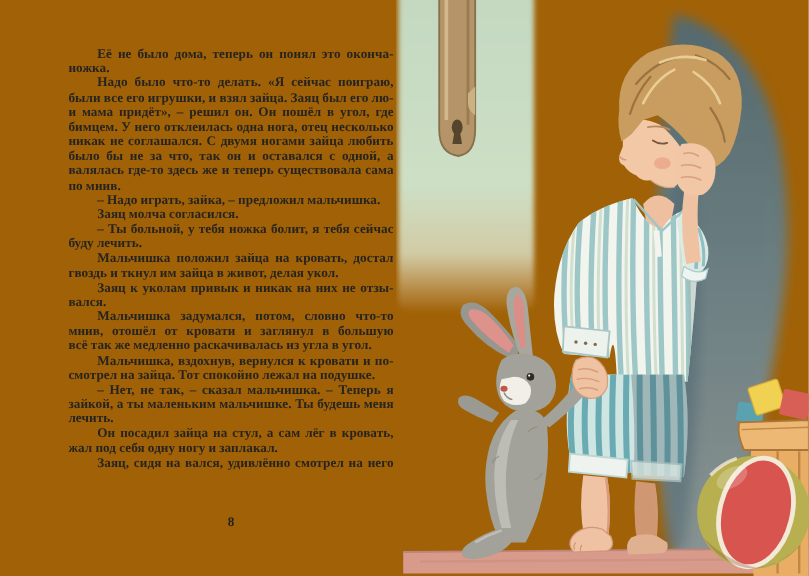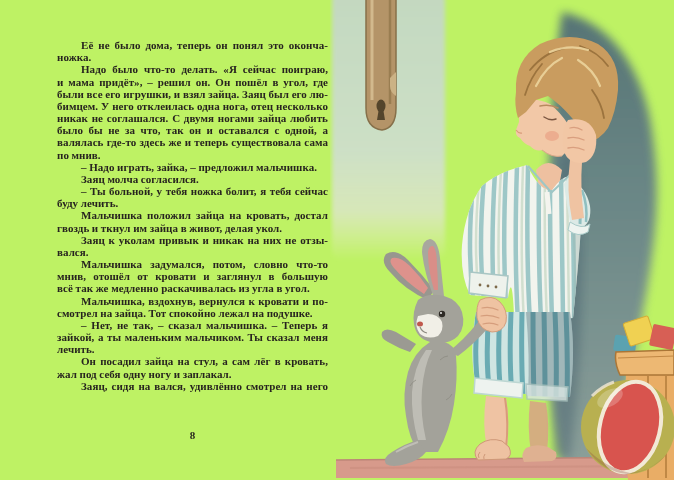--- a/index.html
+++ b/index.html
@@ -4,21 +4,21 @@
 <style>
   html, body { margin: 0; padding: 0; overflow: hidden; }
   body {
     width: 674px; height: 480px;
     background: #ffffff;
     font-family: "Liberation Serif", serif;
   }
   .spread {
     position: relative;
     width: 674px; height: 480px;
-    background: #bef264;
+    background: #a16207;
     overflow: hidden;
   }
   
   .text-column {
     position: absolute;
     left: 57px; top: 39px;
     width: 271px;
     color: #27241f;
     font-size: 11px;
     font-weight: 600;
@@ -53,42 +53,42 @@
 </head>
 <body>
 
 <div class="spread">
 
   <div>
     <div class="text-column" id="text-column">
         <div class="line first">Её не было дома, теперь он понял это оконча-</div>
         <div class="line last">ножка.</div>
         <div class="line first">Надо было что-то делать. «Я сейчас поиграю,</div>
+        <div class="line">были все его игрушки, и взял зайца. Заяц был его лю-</div>
         <div class="line">и мама придёт», – решил он. Он пошёл в угол, где</div>
-        <div class="line">были все его игрушки, и взял зайца. Заяц был его лю-</div>
         <div class="line">бимцем. У него отклеилась одна нога, отец несколько</div>
         <div class="line">никак не соглашался. С двумя ногами зайца любить</div>
         <div class="line">было бы не за что, так он и оставался с одной, а вторая</div>
         <div class="line">валялась где-то здесь же и теперь существовала сама</div>
         <div class="line last">по мнив.</div>
         <div class="line first last">– Надо играть, зайка, – предложил мальчишка.</div>
         <div class="line first last">Заяц молча согласился.</div>
         <div class="line first">– Ты больной, у тебя ножка болит, я тебя сейчас</div>
         <div class="line last">буду лечить.</div>
         <div class="line first">Мальчишка положил зайца на кровать, достал</div>
         <div class="line last">гвоздь и ткнул им зайца в живот, делая укол.</div>
         <div class="line first">Заяц к уколам привык и никак на них не отзы-</div>
         <div class="line last">вался.</div>
         <div class="line first">Мальчишка задумался, потом, словно что-то вспо-</div>
         <div class="line">мнив, отошёл от кровати и заглянул в большую комна-</div>
         <div class="line last">всё так же медленно раскачивалась из угла в угол.</div>
         <div class="line first">Мальчишка, вздохнув, вернулся к кровати и по-</div>
         <div class="line last">смотрел на зайца. Тот спокойно лежал на подушке.</div>
         <div class="line first">– Нет, не так, – сказал мальчишка. – Теперь я буду</div>
-        <div class="line">зайкой, а ты маленьким мальчиком. Ты сказал меня</div>
+        <div class="line">зайкой, а ты маленьким мальчишке. Ты будешь меня</div>
         <div class="line last">лечить.</div>
         <div class="line first">Он посадил зайца на стул, а сам лёг в кровать, под-</div>
         <div class="line last">жал под себя одну ногу и заплакал.</div>
         <div class="line first">Заяц, сидя на вался, удивлённо смотрел на него</div>
       </div>
     <div class="page-number">8</div>
   </div>
 
   <div class="illustration">
     <svg width="344" height="480" viewBox="0 0 344 480" xmlns="http://www.w3.org/2000/svg">

